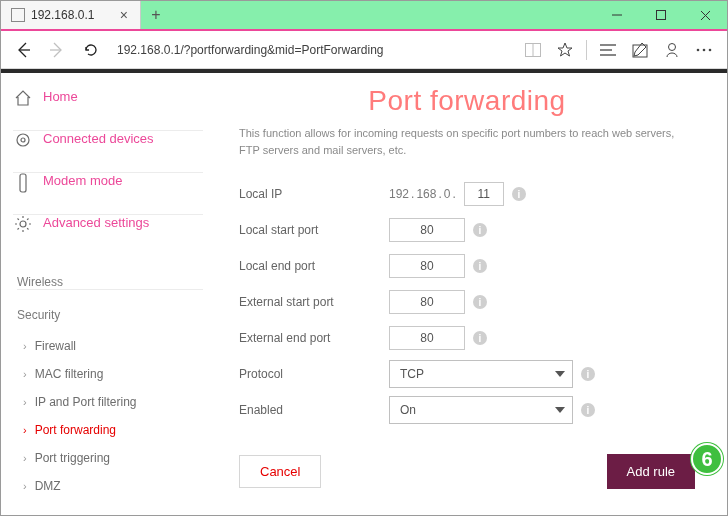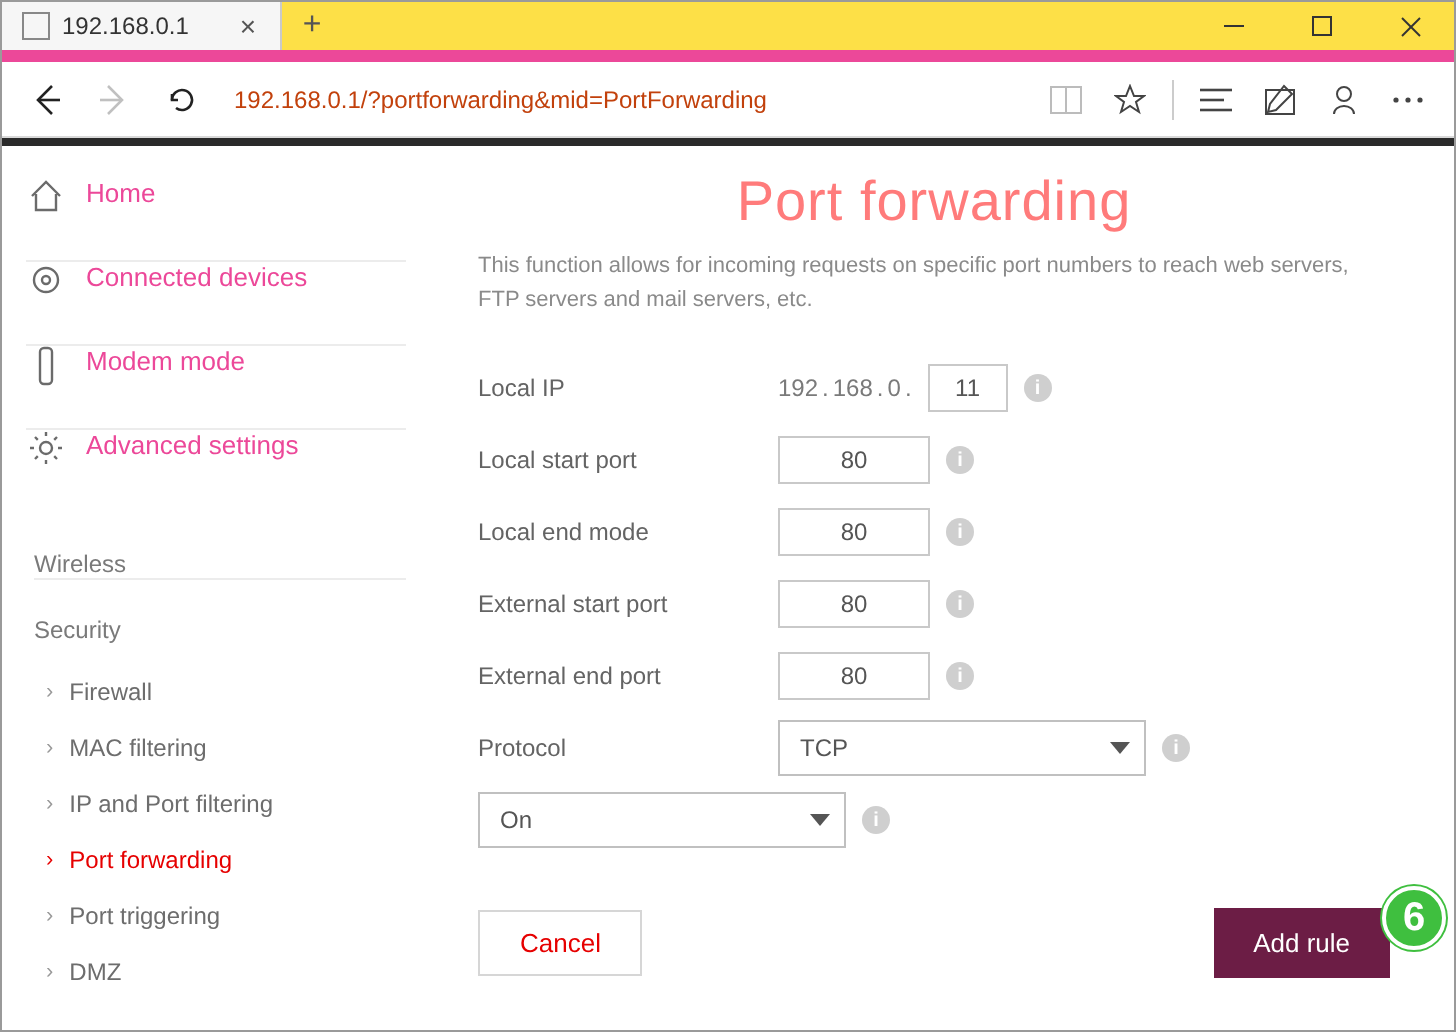--- a/index.html
+++ b/index.html
@@ -1,34 +1,34 @@
 <!DOCTYPE html>
 <html><head>
 <meta charset="utf-8">
 <style>
   * { box-sizing: border-box; margin: 0; padding: 0; font-family: "Segoe UI", Arial, sans-serif; }
   html, body { width: 728px; height: 516px; overflow: hidden; background: #fff; }
 
   
   .chrome { width: 728px; height: 516px; display: flex; flex-direction: column; border: 1px solid #9a9a9a; background:#fff;}
-  .titlebar { height: 30px; background: #fde047; display: flex; align-items: stretch; border-bottom: 6px solid #ec4899; justify-content: flex-end;}
+  .titlebar { height: 30px; background: #86efac; display: flex; align-items: stretch; border-bottom: 2px solid #ec4899; justify-content: flex-end;}
   .tab { display: flex; align-items: center; gap: 6px; padding: 0 10px; border-right: 1px solid #c9c9c9; background:#f6f6f6; min-width:140px;}
   .tab .fav { width:14px; height:14px; border:1px solid #888; display:inline-block;}
   .tab .lbl { font-size:12px; color:#333; flex:1;}
   .tab .x { font-size:14px; color:#555; padding:0 2px;}
   .newtab { width:30px; display:flex; align-items:center; justify-content:center; color:#555; font-size:16px;}
   .titlespacer { flex:1; }
   .winbtns { display:flex; }
   .winbtn { width:44px; display:flex; align-items:center; justify-content:center; color:#333; font-size:13px;}
   .winbtn.close { font-size:15px;}
 
   .navbar { height:38px; display:flex; align-items:center; padding:0 8px; gap:6px; border-bottom:1px solid #d9d9d9;}
   .navbtn { width:28px; height:28px; display:flex; align-items:center; justify-content:center; color:#222; font-size:16px;}
   .navbtn.fwd { color:#b5b5b5;}
-  .omnibox { flex:1; height:26px; display:flex; align-items:center; padding:0 6px; font-size:12px; color:#c2410c; background:#fff;}
+  .omnibox { flex:1; height:26px; display:flex; align-items:center; padding:0 6px; font-size:12px; color:#404040; background:#fff;}
   .toolbar-right { display:flex; align-items:center; gap:2px; }
   .toolbar-right .ico { width:30px; height:28px; display:flex; align-items:center; justify-content:center; color:#444;}
   .vdiv { width:1px; height:20px; background:#ccc; margin:0 4px;}
   svg { display:block; }
 
   
   .page { flex:1; position:relative; overflow:hidden; background:#fff;}
   .pagetop { height:4px; background:#2a2a2a;}
   .pagebody { display:flex; height:calc(100% - 4px);}
   .sidebar { width:210px; padding:16px 8px 0 12px; }
@@ -242,21 +242,21 @@
 
         <div class="row">
           <div class="rlabel">Local start port</div>
           <div class="rcontrol">
             <input class="portbox" value="80" style="">
             <span class="info">i</span>
           </div>
         </div>
 
         <div class="row">
-          <div class="rlabel">Local end mode</div>
+          <div class="rlabel">Local end port</div>
           <div class="rcontrol">
             <input class="portbox" value="80" style="">
             <span class="info">i</span>
           </div>
         </div>
 
         <div class="row">
           <div class="rlabel">External start port</div>
           <div class="rcontrol">
             <input class="portbox" value="80" style="">
@@ -274,20 +274,21 @@
 
         <div class="row">
           <div class="rlabel">Protocol</div>
           <div class="rcontrol">
             <span class="selwrap"><select class="selbox"><option>TCP</option></select></span>
             <span class="info">i</span>
           </div>
         </div>
 
         <div class="row">
+          <div class="rlabel">Enabled</div>
           <div class="rcontrol">
             <span class="selwrap"><select class="selbox"><option>On</option></select></span>
             <span class="info">i</span>
           </div>
         </div>
 
         <div class="actions">
           <button class="btn-cancel">Cancel</button>
           <button class="btn-add">Add rule</button>
         </div>

